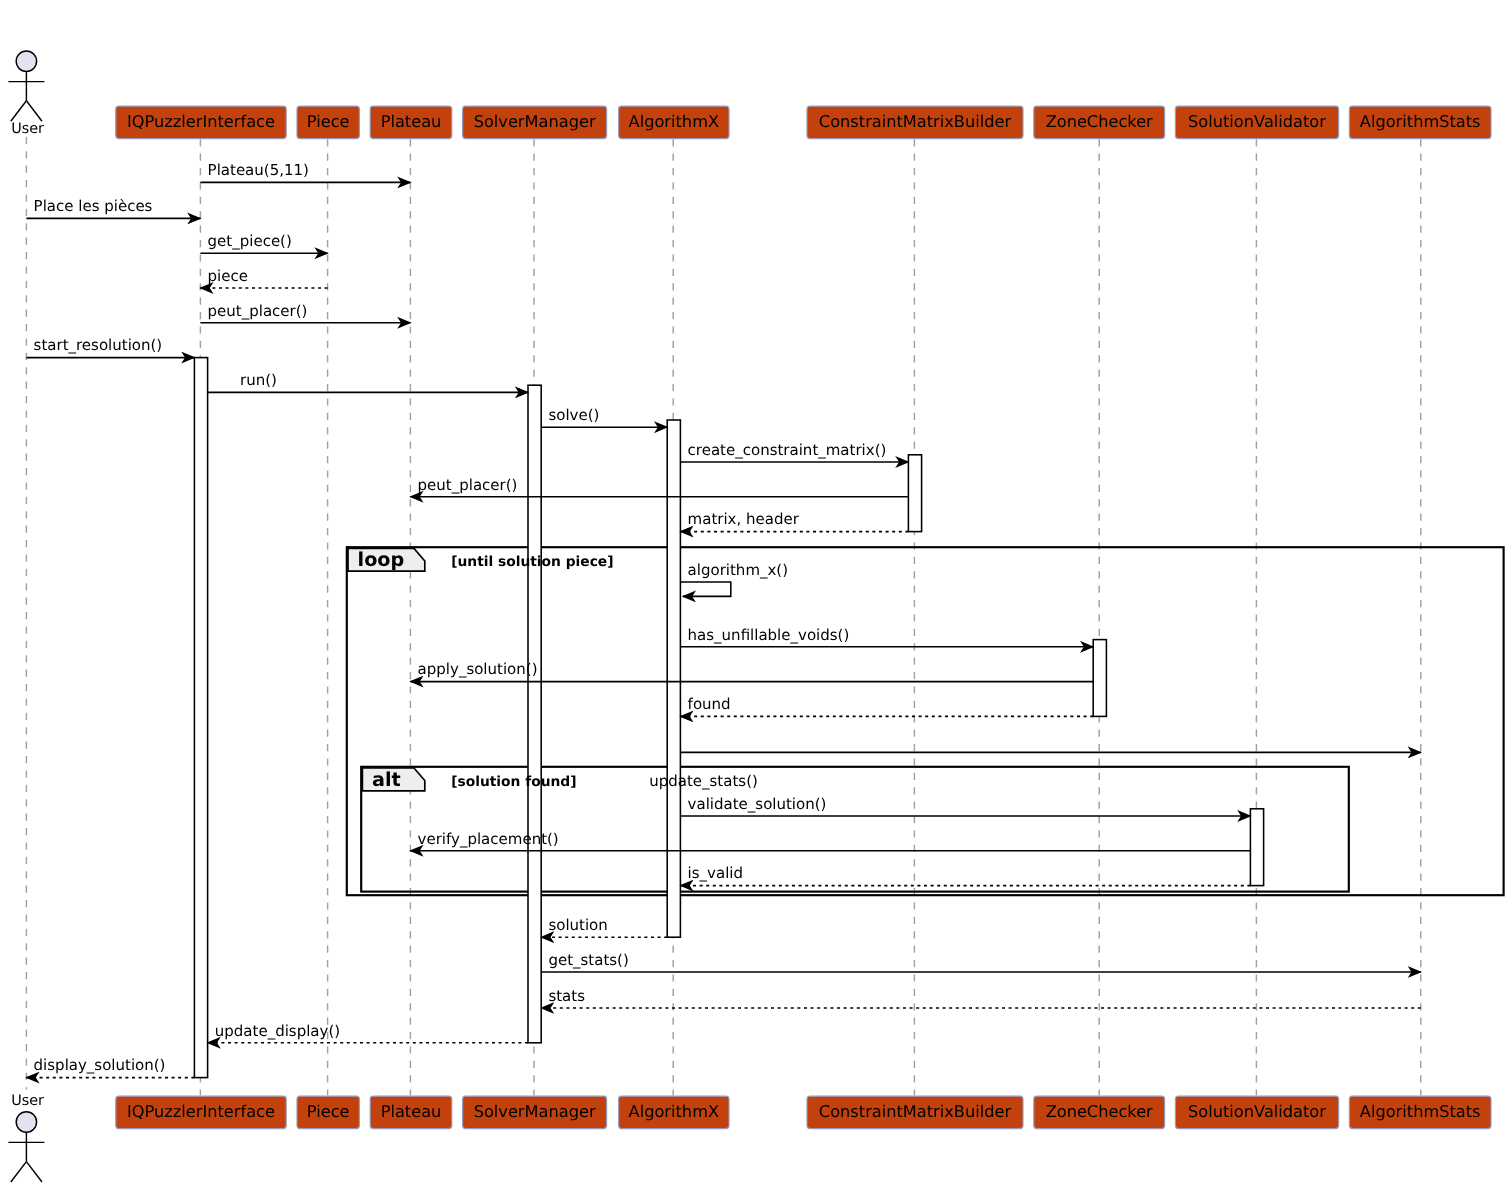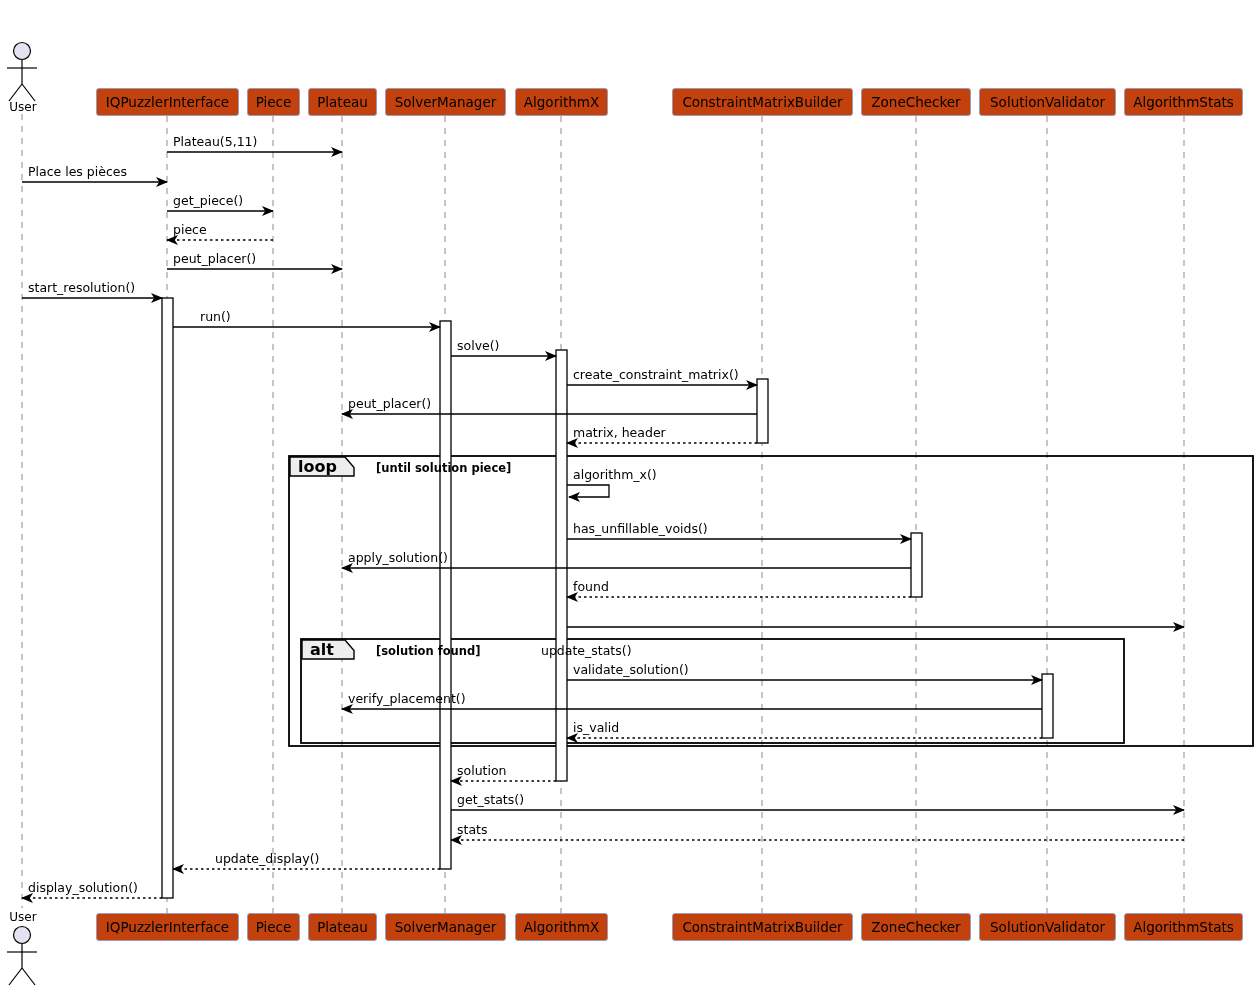--- a/index.html
+++ b/index.html
@@ -200,21 +200,21 @@
       <div class="msg-label" style="left: 573px; top: 522px;">has_unfillable_voids()</div>
       <div class="msg-label" style="left: 348px; top: 551px;">apply_solution()</div>
       <div class="msg-label" style="left: 573px; top: 580px;">found</div>
       <div class="msg-label" style="left: 541px; top: 610px; margin-top: 34px;">update_stats()</div>
       <div class="msg-label" style="left: 573px; top: 663px;">validate_solution()</div>
       <div class="msg-label" style="left: 348px; top: 692px;">verify_placement()</div>
       <div class="msg-label" style="left: 573px; top: 721px;">is_valid</div>
       <div class="msg-label" style="left: 457px; top: 764px;">solution</div>
       <div class="msg-label" style="left: 457px; top: 793px;">get_stats()</div>
       <div class="msg-label" style="left: 457px; top: 823px;">stats</div>
-      <div class="msg-label" style="left: 179px; top: 852px; margin-left: 36px;">update_display()</div>
+      <div class="msg-label" style="left: 179px; top: 852px;">update_display()</div>
       <div class="msg-label" style="left: 28px; top: 881px;">display_solution()</div>
     </div>
   <div id="fragment-label-layer">
       <div class="frame-tag" style="left: 298px; top: 460px;">loop</div>
       <div class="frame-cond" style="left: 376px; top: 461px;">[until solution piece]</div>
       <div class="frame-tag" style="left: 310px; top: 643px;">alt</div>
       <div class="frame-cond" style="left: 376px; top: 644px;">[solution found]</div>
     </div>
 
   <div class="actor-label" id="actor-label-top" style="left:0px; top:100px; width:46px;">User</div>

